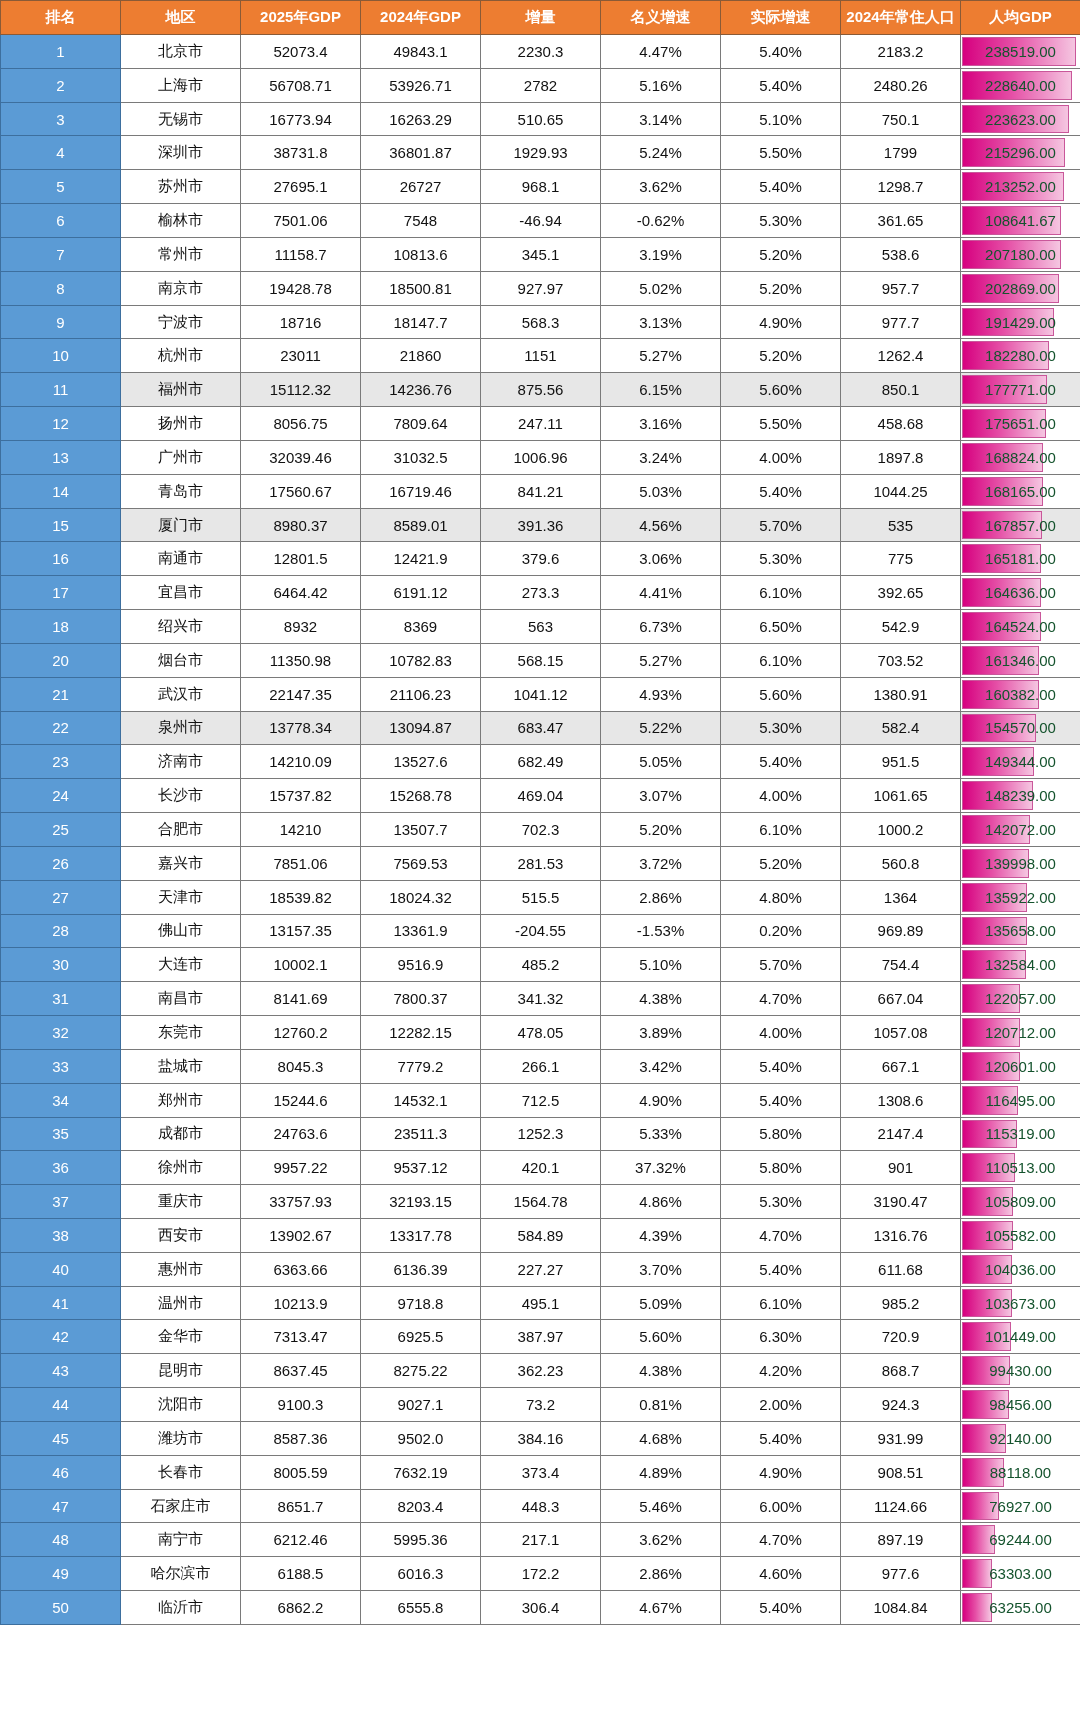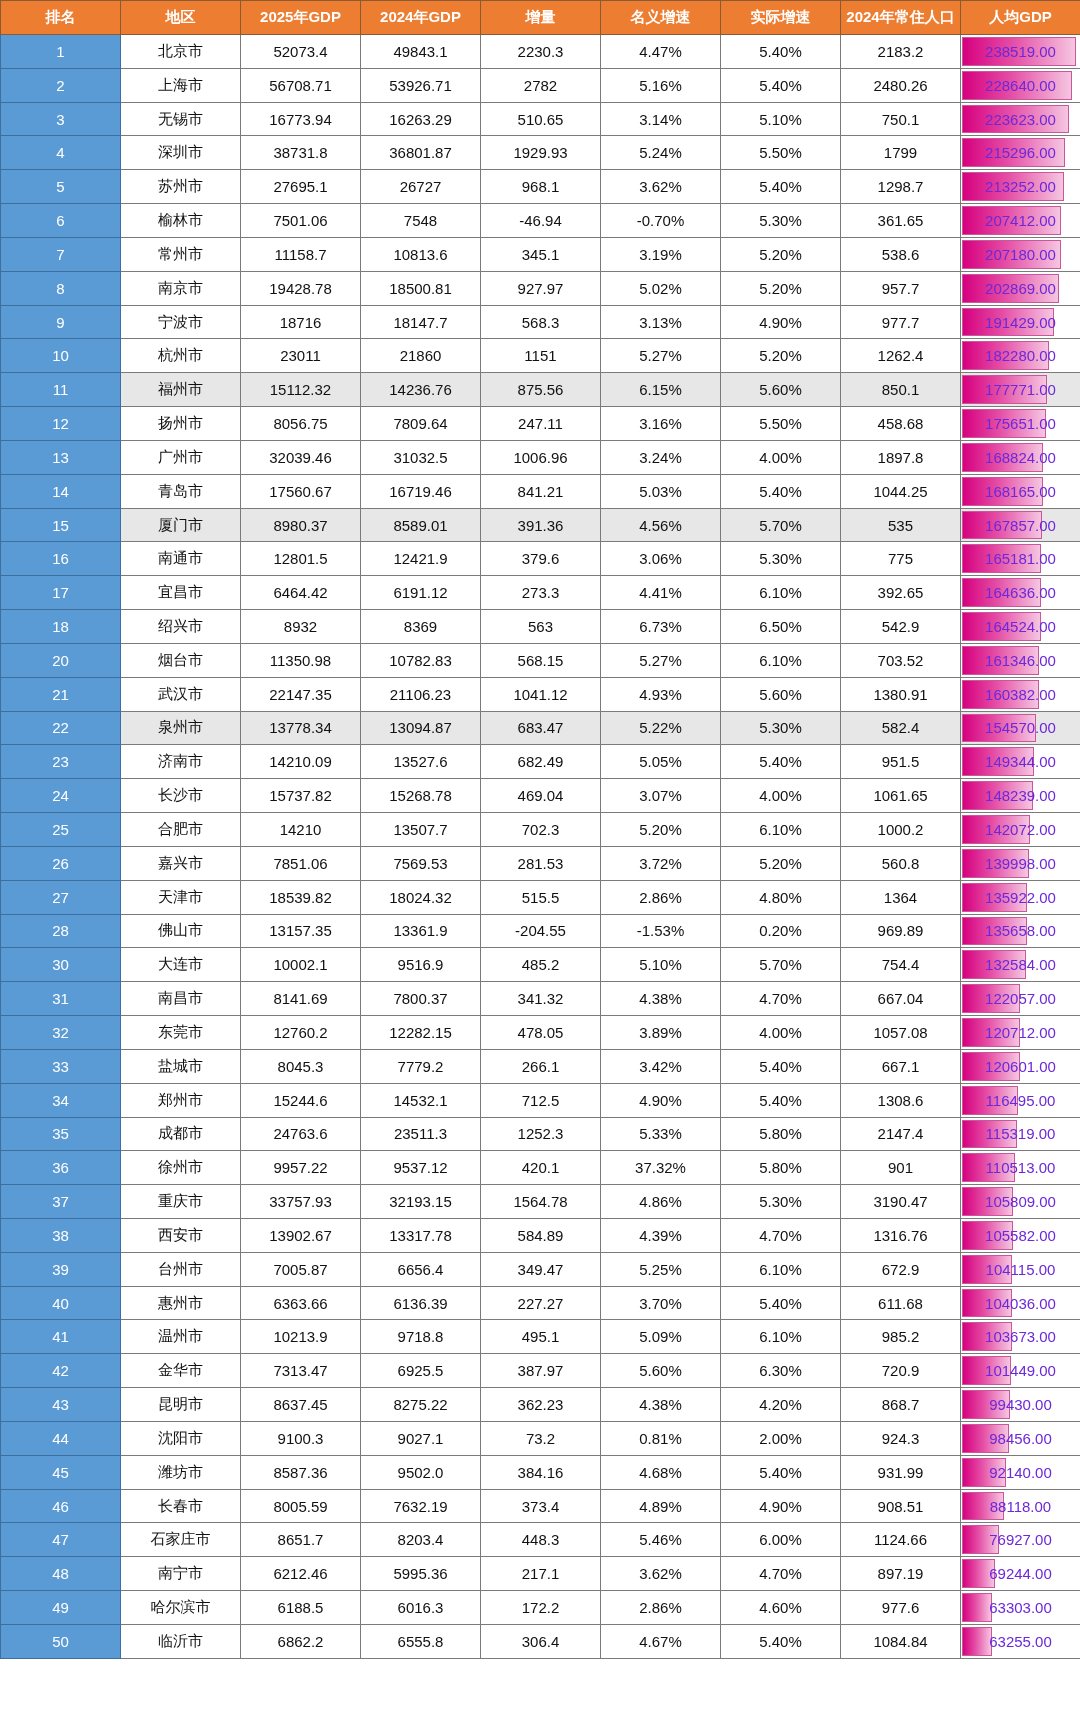--- a/index.html
+++ b/index.html
@@ -15,21 +15,21 @@
     border: 1px solid #7a7a7a; padding: 0; position: relative; background: #ffffff;
   }
   td.rank { background: #5B9BD5; color: #ffffff; border-color: #3d6f9e; }
   tr.hl td:not(.rank) { background: #E7E7E7; }
   td.pc { padding: 0; }
   .bar {
     position: absolute; left: 1px; top: 2px; bottom: 2px;
     background: linear-gradient(to right, #D6007F 0%, #E54FA6 45%, #F5C6E1 100%);
     border: 1px solid #C9579A; box-sizing: border-box;
   }
-  .pc-val { position: relative; z-index: 1; color: #6d28d9; }
+  .pc-val { position: relative; z-index: 1; color: #14532d; }
 </style>
 </head>
 <body>
 
 <table>
   <colgroup>
       <col>
       <col>
       <col>
       <col>
@@ -107,24 +107,24 @@
         <td>5.40%</td>
         <td>1298.7</td>
         <td class="pc"><div class="bar" style="width: 85.8304%;"></div><span class="pc-val">213252.00</span></td>
       </tr>
       <tr>
         <td class="rank">6</td>
         <td>榆林市</td>
         <td>7501.06</td>
         <td>7548</td>
         <td>-46.94</td>
-        <td>-0.70%</td>
+        <td>-0.62%</td>
         <td>5.30%</td>
         <td>361.65</td>
-        <td class="pc"><div class="bar" style="width: 83.4799%;"></div><span class="pc-val">207412.00</span></td>
+        <td class="pc"><div class="bar" style="width: 83.4799%;"></div><span class="pc-val">108641.67</span></td>
       </tr>
       <tr>
         <td class="rank">7</td>
         <td>常州市</td>
         <td>11158.7</td>
         <td>10813.6</td>
         <td>345.1</td>
         <td>3.19%</td>
         <td>5.20%</td>
         <td>538.6</td>
@@ -443,31 +443,20 @@
         <td>西安市</td>
         <td>13902.67</td>
         <td>13317.78</td>
         <td>584.89</td>
         <td>4.39%</td>
         <td>4.70%</td>
         <td>1316.76</td>
         <td class="pc"><div class="bar" style="width: 42.495%;"></div><span class="pc-val">105582.00</span></td>
       </tr>
       <tr>
-        <td class="rank">39</td>
-        <td>台州市</td>
-        <td>7005.87</td>
-        <td>6656.4</td>
-        <td>349.47</td>
-        <td>5.25%</td>
-        <td>6.10%</td>
-        <td>672.9</td>
-        <td class="pc"><div class="bar" style="width: 41.9046%;"></div><span class="pc-val">104115.00</span></td>
-      </tr>
-      <tr>
         <td class="rank">40</td>
         <td>惠州市</td>
         <td>6363.66</td>
         <td>6136.39</td>
         <td>227.27</td>
         <td>3.70%</td>
         <td>5.40%</td>
         <td>611.68</td>
         <td class="pc"><div class="bar" style="width: 41.8728%;"></div><span class="pc-val">104036.00</span></td>
       </tr>

